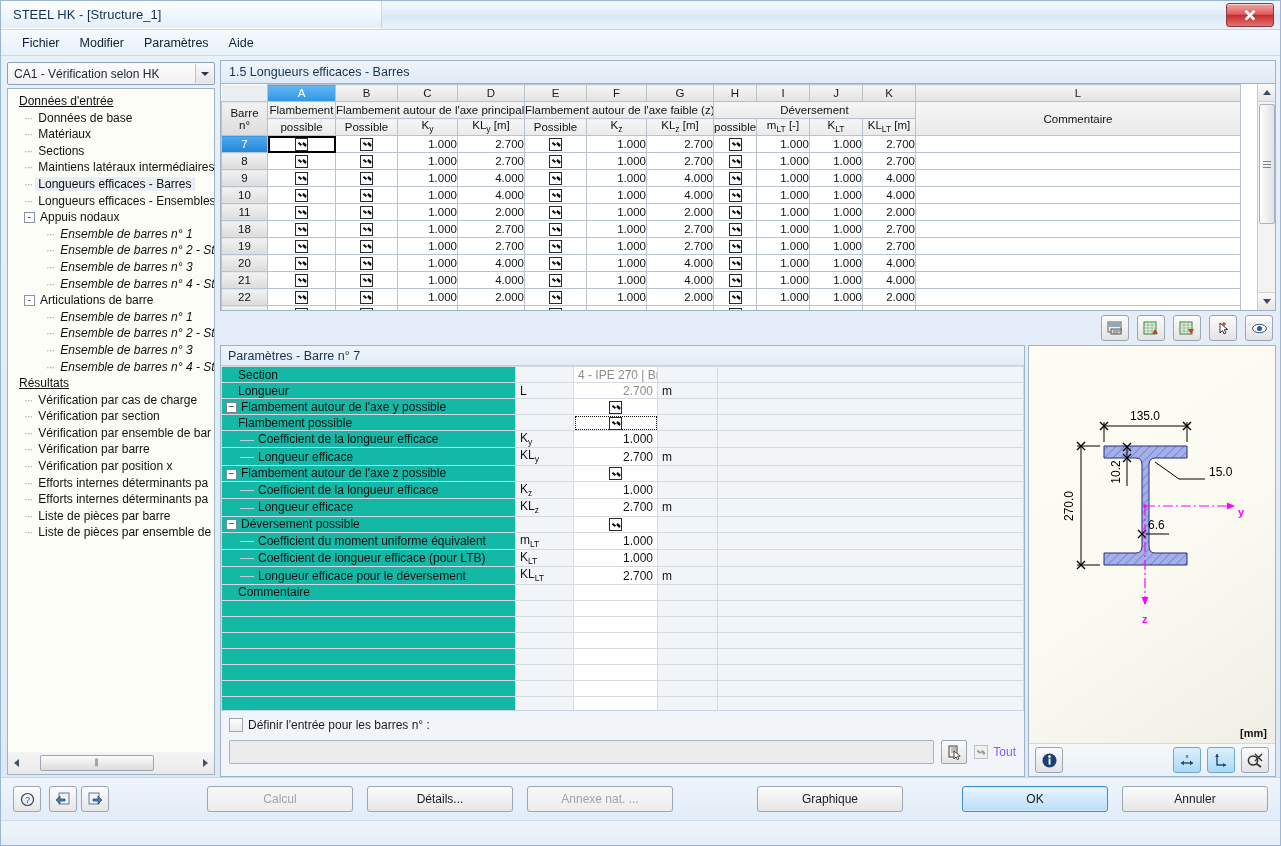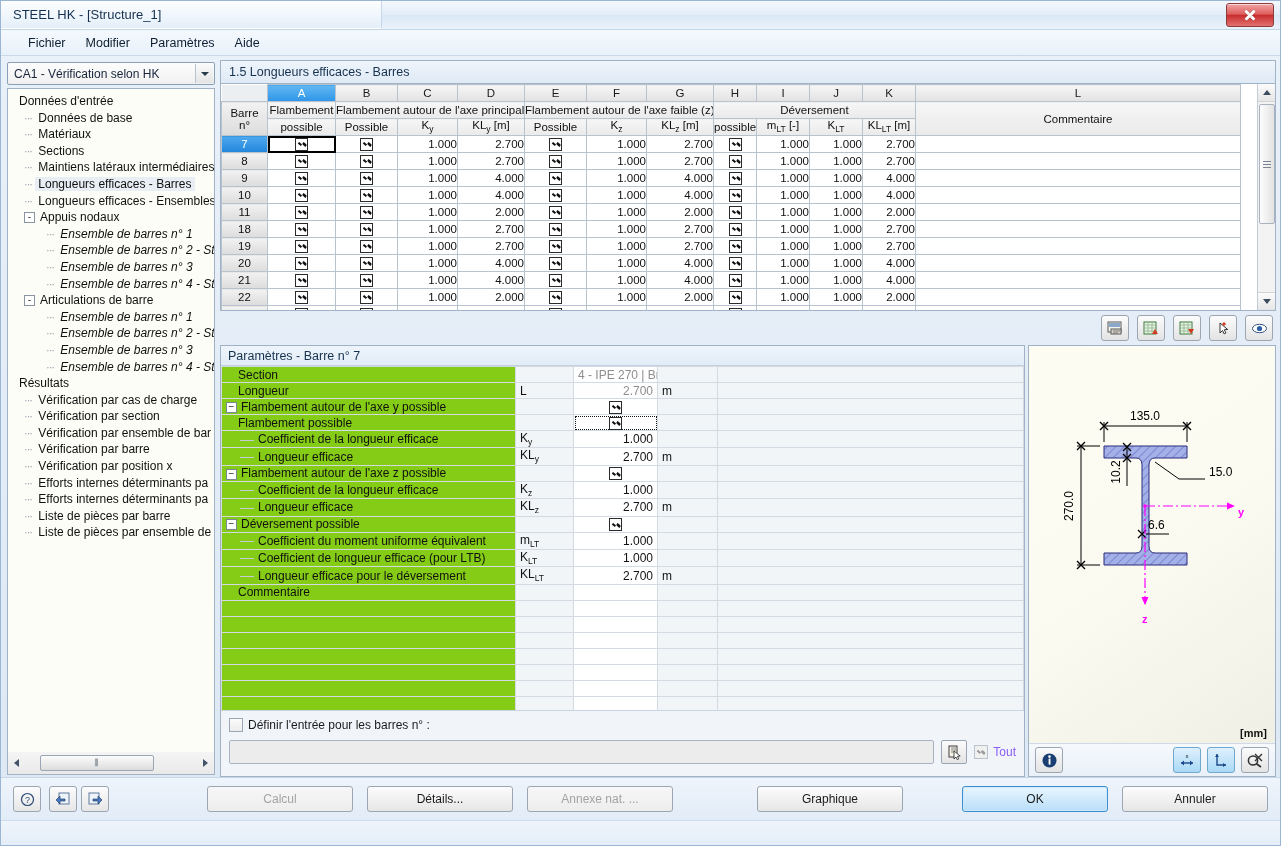--- a/index.html
+++ b/index.html
@@ -44,21 +44,21 @@
   .closebtn::before,.closebtn::after{
     content:"";position:absolute;left:50%;top:50%;width:13px;height:2.6px;background:#fff;
     border-radius:1px;box-shadow:0 0 1px rgba(0,0,0,.4);
   }
   .closebtn::before{transform:translate(-50%,-50%) rotate(45deg);}
   .closebtn::after{transform:translate(-50%,-50%) rotate(-45deg);}
 
   
   .menubar{
     height:25px;flex:0 0 25px;display:flex;align-items:center;
-    padding-left:18px;gap:2px;
+    padding-left:12px;gap:2px;
     background:linear-gradient(180deg,#f4f9fd 0%,#e8f1fa 100%);
     border-bottom:1px solid #c9d9ea;
   }
   .menubar .mi{
     padding:3px 9px;font-size:12.5px;color:#0d1f33;cursor:default;border-radius:2px;
   }
 
   
   .bodyrow{flex:1 1 auto;display:flex;min-height:0;padding:4px 4px 0 4px;box-sizing:border-box;}
 
@@ -84,21 +84,21 @@
     margin:0 2px;overflow:hidden;position:relative;padding:4px 0 0 4px;box-sizing:border-box;
   }
   .tnode{height:16.6px;line-height:16.6px;white-space:nowrap;font-size:12px;color:#101010;position:relative;overflow:hidden;}
   .tnode .lbl{padding:0 3px;}
   .tnode.sel .lbl{background:#e8eef3;}
   .tnode .dash{color:#9aa3ad;font-size:11px;letter-spacing:-1px;}
   .tnode .exp{
     display:inline-block;width:9px;height:9px;border:1px solid #8a94a0;background:#fff;
     line-height:7px;text-align:center;font-size:10px;color:#333;vertical-align:middle;margin-right:2px;
   }
-  .ind0{padding-left:4px;}
+  .ind0{padding-left:4px;text-decoration:underline;}
   .ind1{padding-left:12px;}
   .ind2{padding-left:34px;font-style:italic;}
   .hscroll{
     height:22px;margin:0 2px 2px 2px;border:1px solid #9fb2c6;border-top:none;
     background:linear-gradient(180deg,#f5f5f5,#e9e9e9);display:flex;align-items:center;position:relative;
   }
   .hsarrow{width:17px;height:100%;display:flex;align-items:center;justify-content:center;cursor:pointer;}
   .triL{width:0;height:0;border-top:4px solid transparent;border-bottom:4px solid transparent;border-right:5px solid #44536a;}
   .triR{width:0;height:0;border-top:4px solid transparent;border-bottom:4px solid transparent;border-left:5px solid #44536a;}
   .hthumb{
@@ -187,21 +187,21 @@
     height:19px;flex:0 0 19px;background:linear-gradient(180deg,#eef4fb,#e2ecf7);
     display:flex;align-items:center;padding-left:7px;font-size:12.5px;color:#16324f;
     border-bottom:1px solid #c2d0e0;
   }
   .ptablewrap{flex:1 1 auto;overflow:hidden;background:#fff;}
   table.ptab{border-collapse:collapse;table-layout:fixed;width:100%;font-size:12px;}
   table.ptab td{
     border:1px solid #d4dae1;height:16px;padding:0 4px;box-sizing:border-box;
     white-space:nowrap;overflow:hidden;color:#111;
   }
-  .pname{background:#84cc16;}
+  .pname{background:#14b8a6;}
   .psym{background:#f2f5f8;text-align:left;}
   .pval{background:#fff;text-align:right;}
   .pval.ro{color:#8e8e8e;background:#fefefe;}
   .punit{background:#f2f5f8;text-align:left;}
   .pblank{background:#f2f5f8;}
   .pval.chk{text-align:center;}
   .pval.focus{outline:1px dotted #111;outline-offset:-2px;}
   .expbox{
     display:inline-block;width:9px;height:9px;border:1px solid #7c8795;background:#fff;
     line-height:7px;text-align:center;font-size:10px;color:#222;margin-right:4px;vertical-align:middle;

